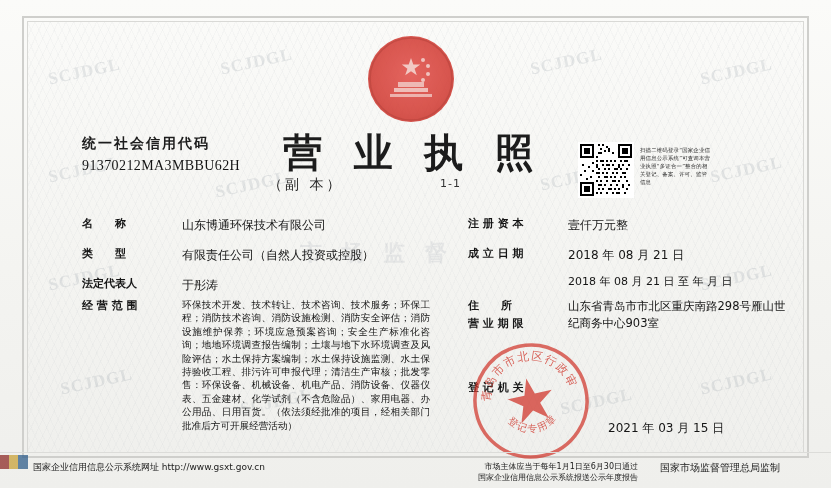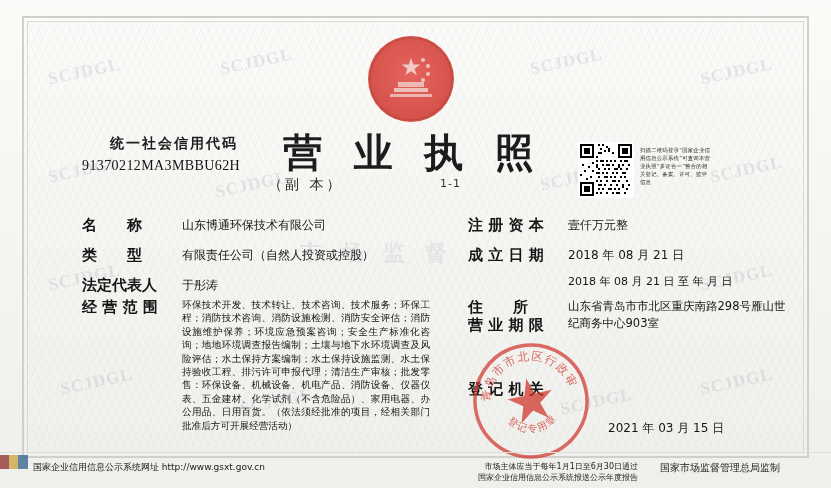--- a/index.html
+++ b/index.html
@@ -113,21 +113,20 @@
     letter-spacing: 1px;
   }
   
   .code-label {
     position: absolute;
     left: 82px; top: 135px;
     font-size: 14px;
     font-weight: bold;
     letter-spacing: 2px;
     color: #1d1d1d;
-    margin-left: 28px;
   }
   .code-value {
     position: absolute;
     left: 82px; top: 158px;
     font-family: Liberation Serif, serif;
     font-size: 14px;
     letter-spacing: 0.4px;
     color: #141414;
   }
   
@@ -144,21 +143,21 @@
     left: 640px; top: 146px;
     width: 72px;
     font-size: 5.4px;
     line-height: 8px;
     color: #2a2a2a;
     letter-spacing: 0.2px;
   }
   
   .lbl {
     position: absolute;
-    font-size: 15px;
+    font-size: 11px;
     font-weight: bold;
     color: #151515;
     white-space: nowrap;
   }
   .val {
     position: absolute;
     font-size: 12px;
     color: #151515;
     white-space: nowrap;
   }

